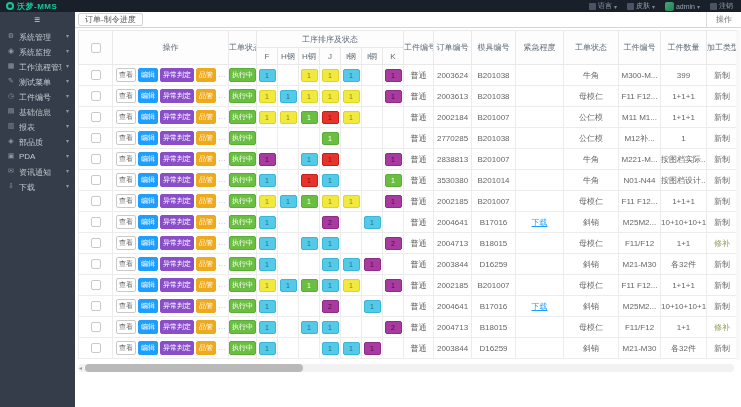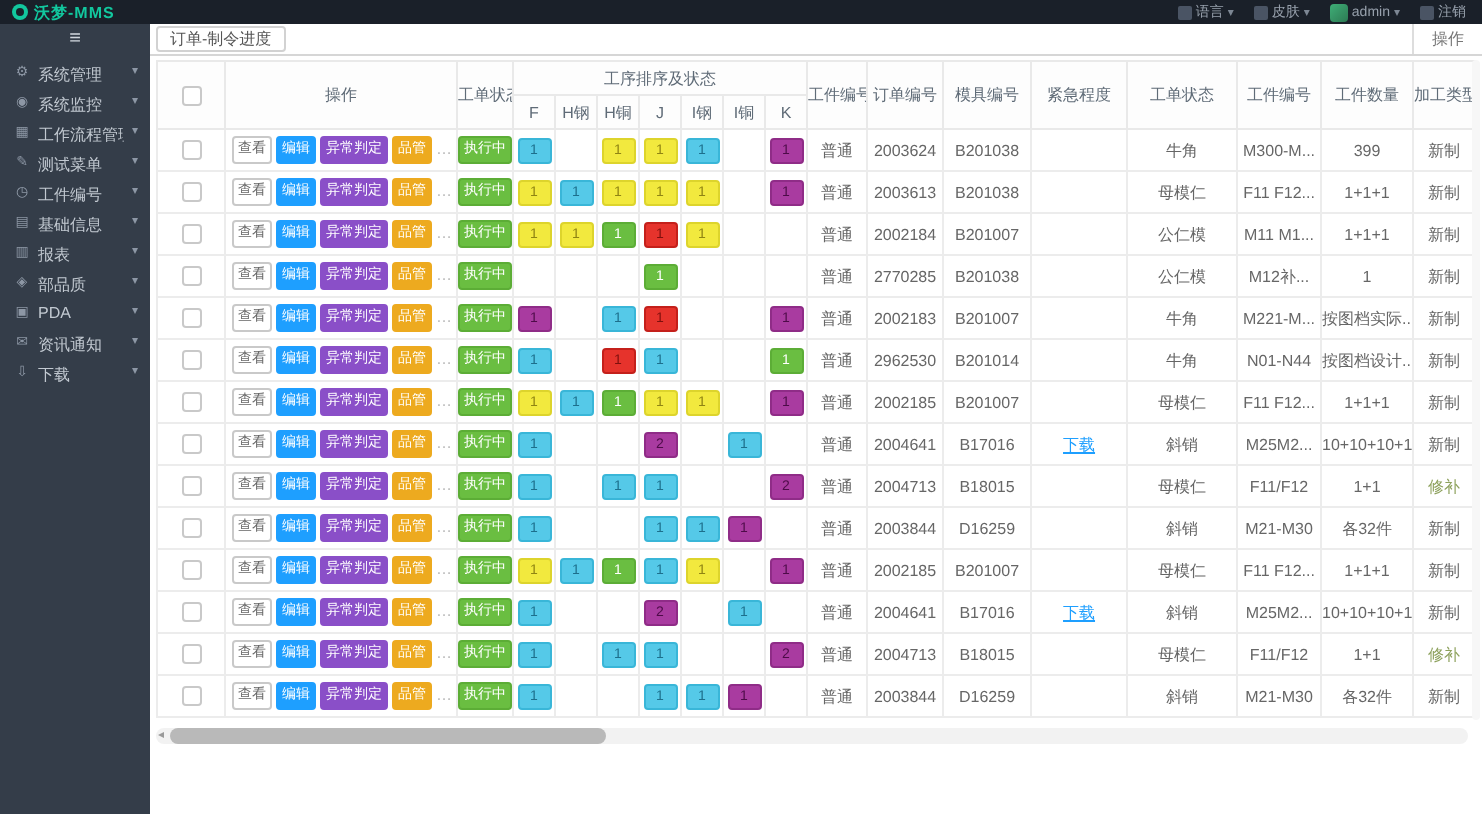--- a/index.html
+++ b/index.html
@@ -291,41 +291,41 @@
               <td><span class="abtn btn-view">查看</span><span class="abtn btn-edit">编辑</span><span class="abtn btn-abn">异常判定</span><span class="abtn btn-qc">品管</span><span class="dots">…</span></td>
               <td><span class="badge">执行中</span></td>
               <td><span class="pbox" style="background: rgb(169, 59, 160); border-color: rgb(143, 44, 135); color: rgb(77, 11, 72);">1</span></td>
               <td></td>
               <td><span class="pbox" style="background: rgb(85, 201, 232); border-color: rgb(57, 182, 216); color: rgb(29, 111, 140);">1</span></td>
               <td><span class="pbox" style="background: rgb(230, 51, 44); border-color: rgb(196, 32, 27); color: rgb(126, 16, 13);">1</span></td>
               <td></td>
               <td></td>
               <td><span class="pbox" style="background: rgb(169, 59, 160); border-color: rgb(143, 44, 135); color: rgb(77, 11, 72);">1</span></td>
               <td>普通</td>
-              <td>2002183</td>
+              <td>2838813</td>
               <td>B201007</td>
               <td></td>
               <td>牛角</td>
               <td>M221-M...</td>
               <td>按图档实际...</td>
               <td>新制</td>
             </tr>
             <tr>
               <td><span class="cb"></span></td>
               <td><span class="abtn btn-view">查看</span><span class="abtn btn-edit">编辑</span><span class="abtn btn-abn">异常判定</span><span class="abtn btn-qc">品管</span><span class="dots">…</span></td>
               <td><span class="badge">执行中</span></td>
               <td><span class="pbox" style="background: rgb(85, 201, 232); border-color: rgb(57, 182, 216); color: rgb(29, 111, 140);">1</span></td>
               <td></td>
               <td><span class="pbox" style="background: rgb(230, 51, 44); border-color: rgb(196, 32, 27); color: rgb(126, 16, 13);">1</span></td>
               <td><span class="pbox" style="background: rgb(85, 201, 232); border-color: rgb(57, 182, 216); color: rgb(29, 111, 140);">1</span></td>
               <td></td>
               <td></td>
               <td><span class="pbox" style="background: rgb(106, 190, 65); border-color: rgb(92, 173, 54); color: rgb(255, 255, 255);">1</span></td>
               <td>普通</td>
-              <td>2962530</td>
+              <td>3530380</td>
               <td>B201014</td>
               <td></td>
               <td>牛角</td>
               <td>N01-N44</td>
               <td>按图档设计...</td>
               <td>新制</td>
             </tr>
             <tr>
               <td><span class="cb"></span></td>
               <td><span class="abtn btn-view">查看</span><span class="abtn btn-edit">编辑</span><span class="abtn btn-abn">异常判定</span><span class="abtn btn-qc">品管</span><span class="dots">…</span></td>

